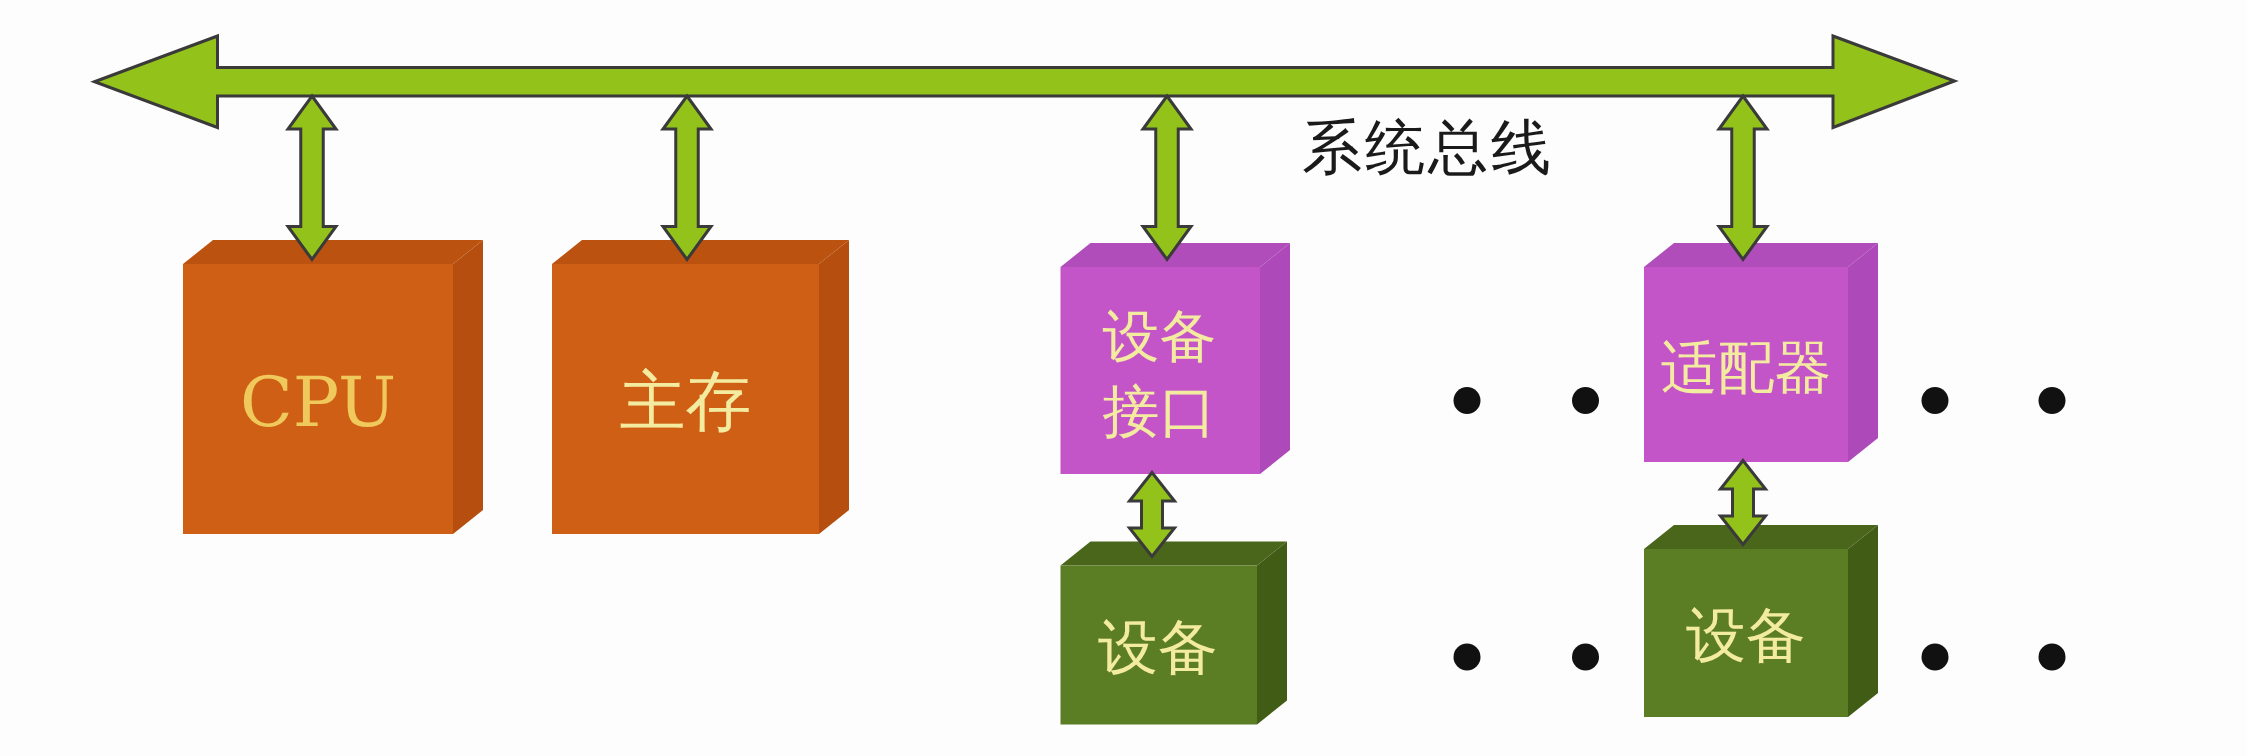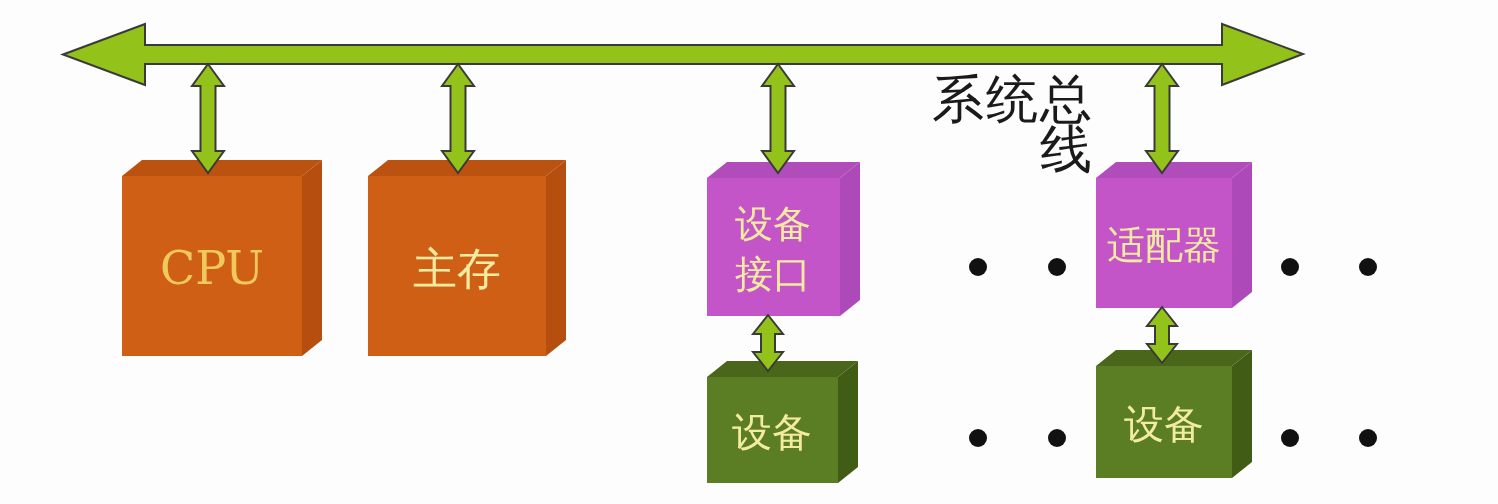--- a/index.html
+++ b/index.html
@@ -9,22 +9,22 @@
     overflow:hidden;
     background:var(--background,#FDFDFD);
     font-family:"DejaVu Serif","Liberation Serif",serif;
   }
   .abs{position:absolute;}
   svg{display:block;overflow:visible;}
 
   
   .fill-bus{fill:var(--bus-green);stroke:var(--bus-stroke);stroke-width:2;stroke-linejoin:miter;}
   .bus-label{
-    position:absolute;left:898px;top:74px;width:196px;height:50px;
-    font-size:52px;line-height:50px;letter-spacing:2px;text-align:right;
+    position:absolute;left:868px;top:74px;width:196px;height:50px;
+    font-size:40px;line-height:50px;letter-spacing:2px;text-align:left;
     color:var(--bus-label);
   }
 
   
   .face-orange-front{fill:var(--orange-front);}
   .face-orange-top{fill:var(--orange-top);}
   .face-orange-side{fill:var(--orange-side);}
   .face-purple-front{fill:var(--purple-front);}
   .face-purple-top{fill:var(--purple-top);}
   .face-purple-side{fill:var(--purple-side);}

